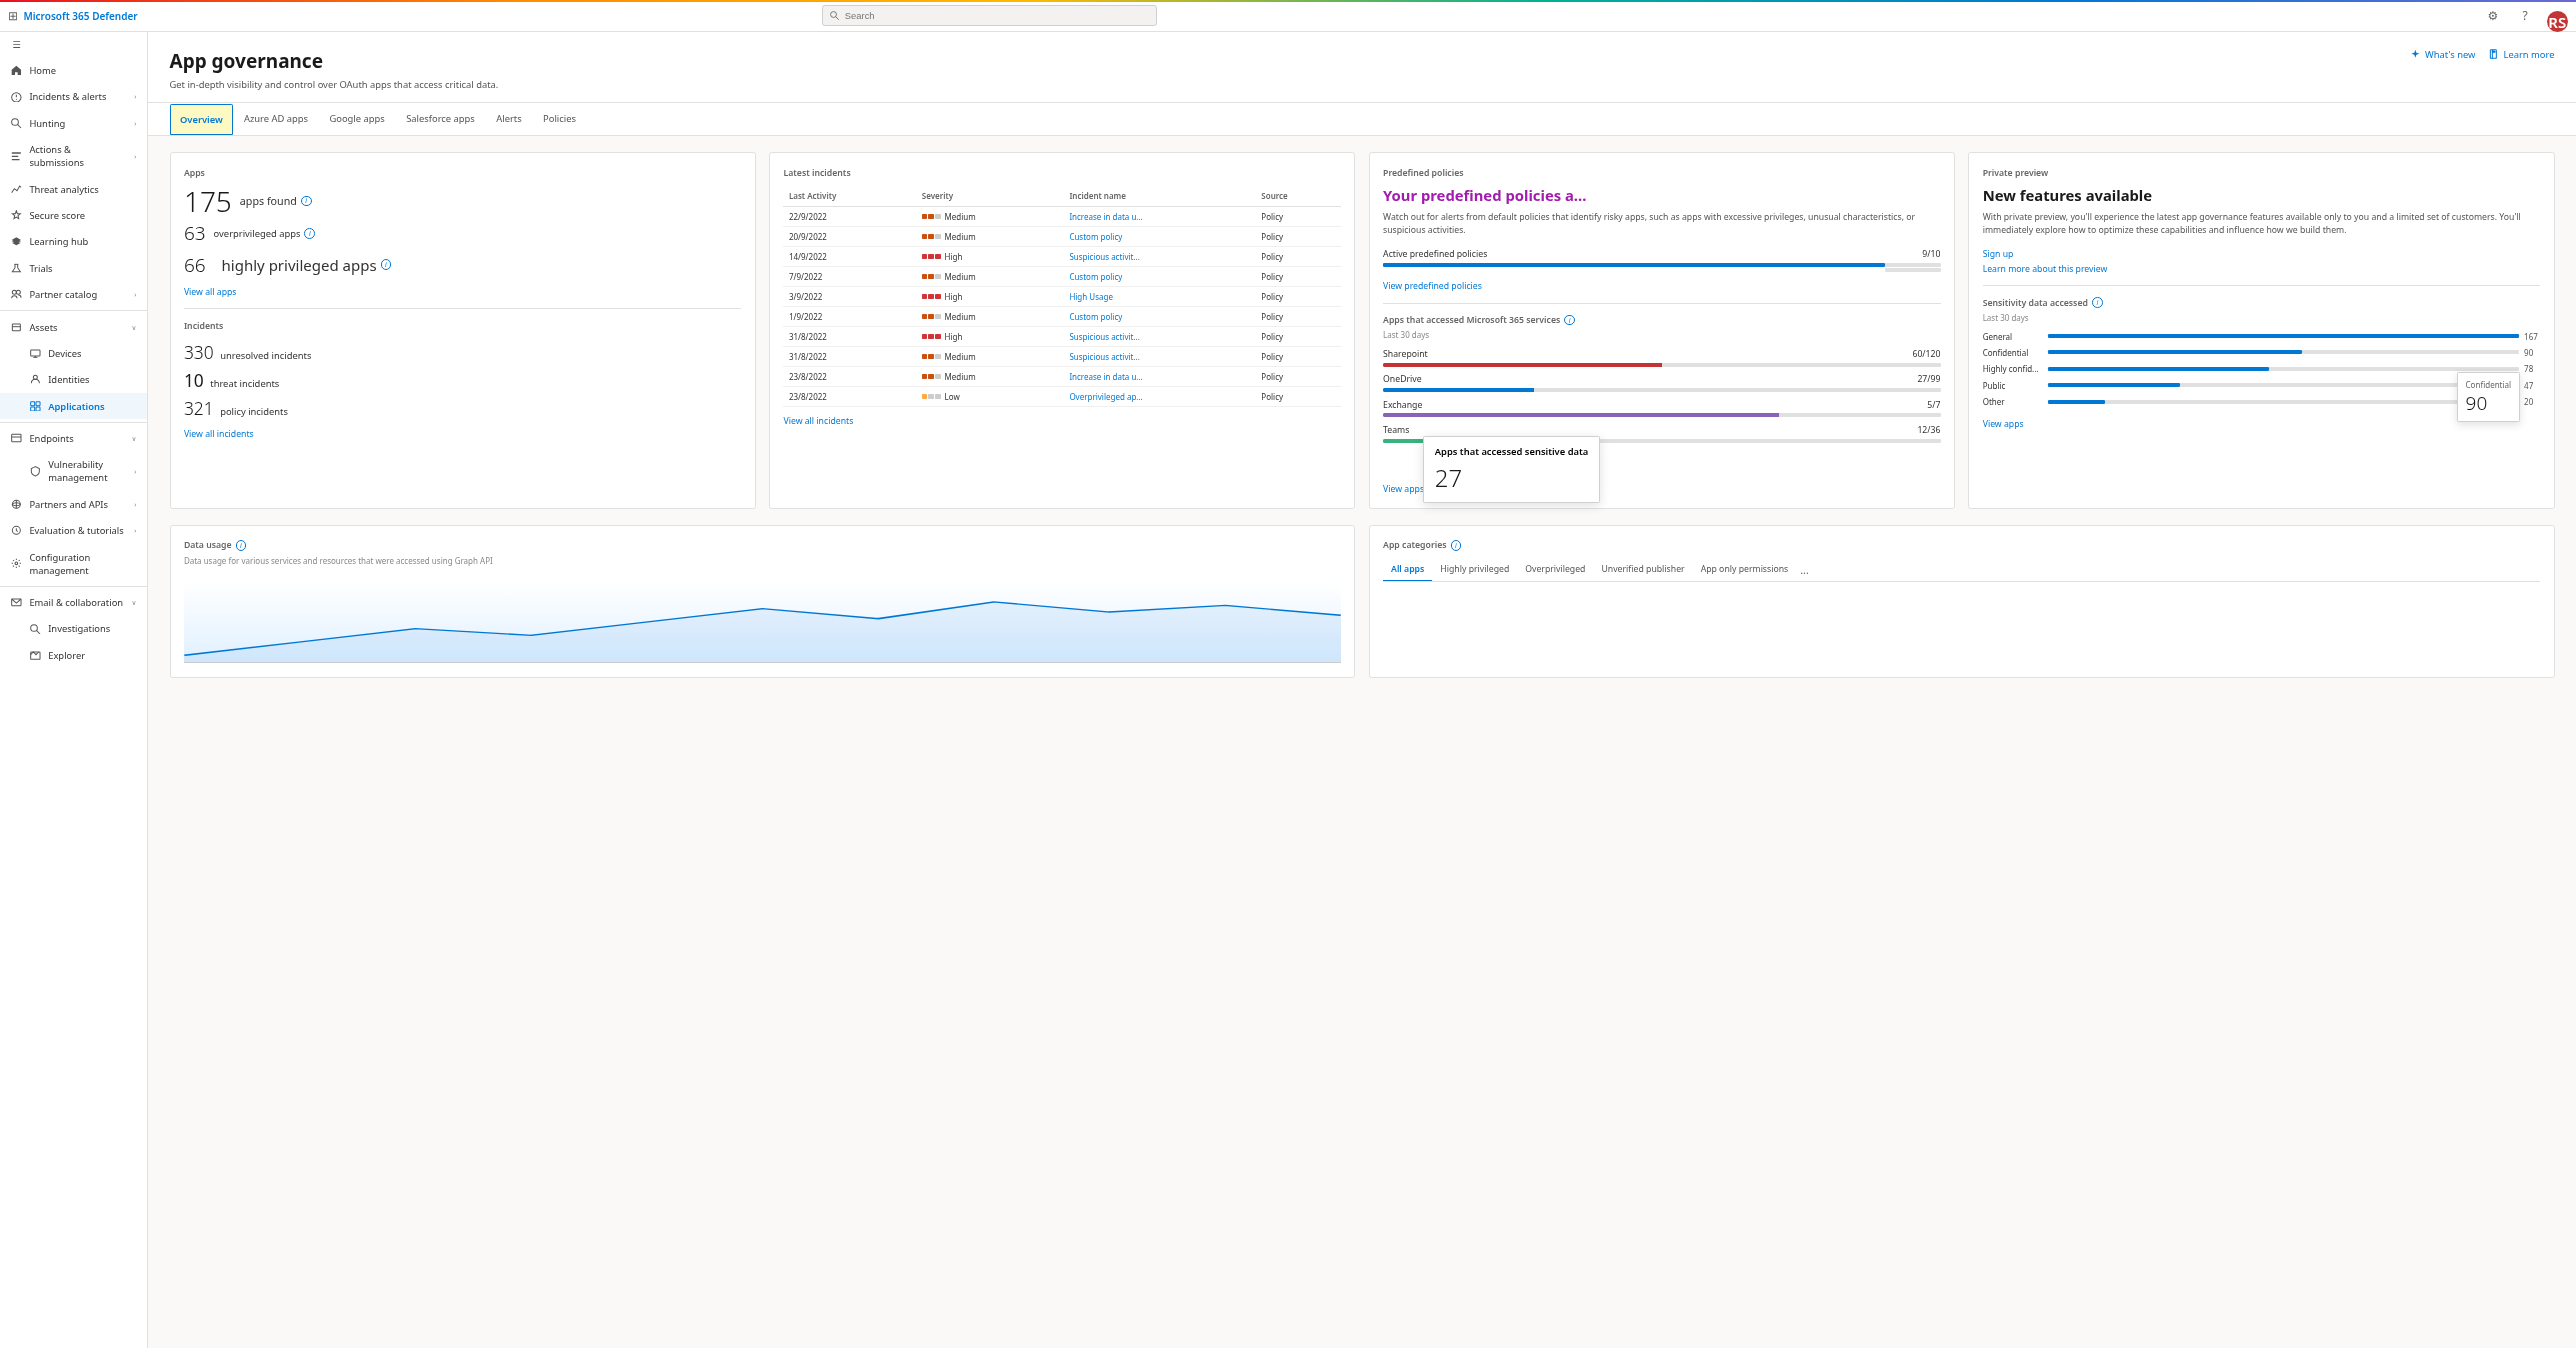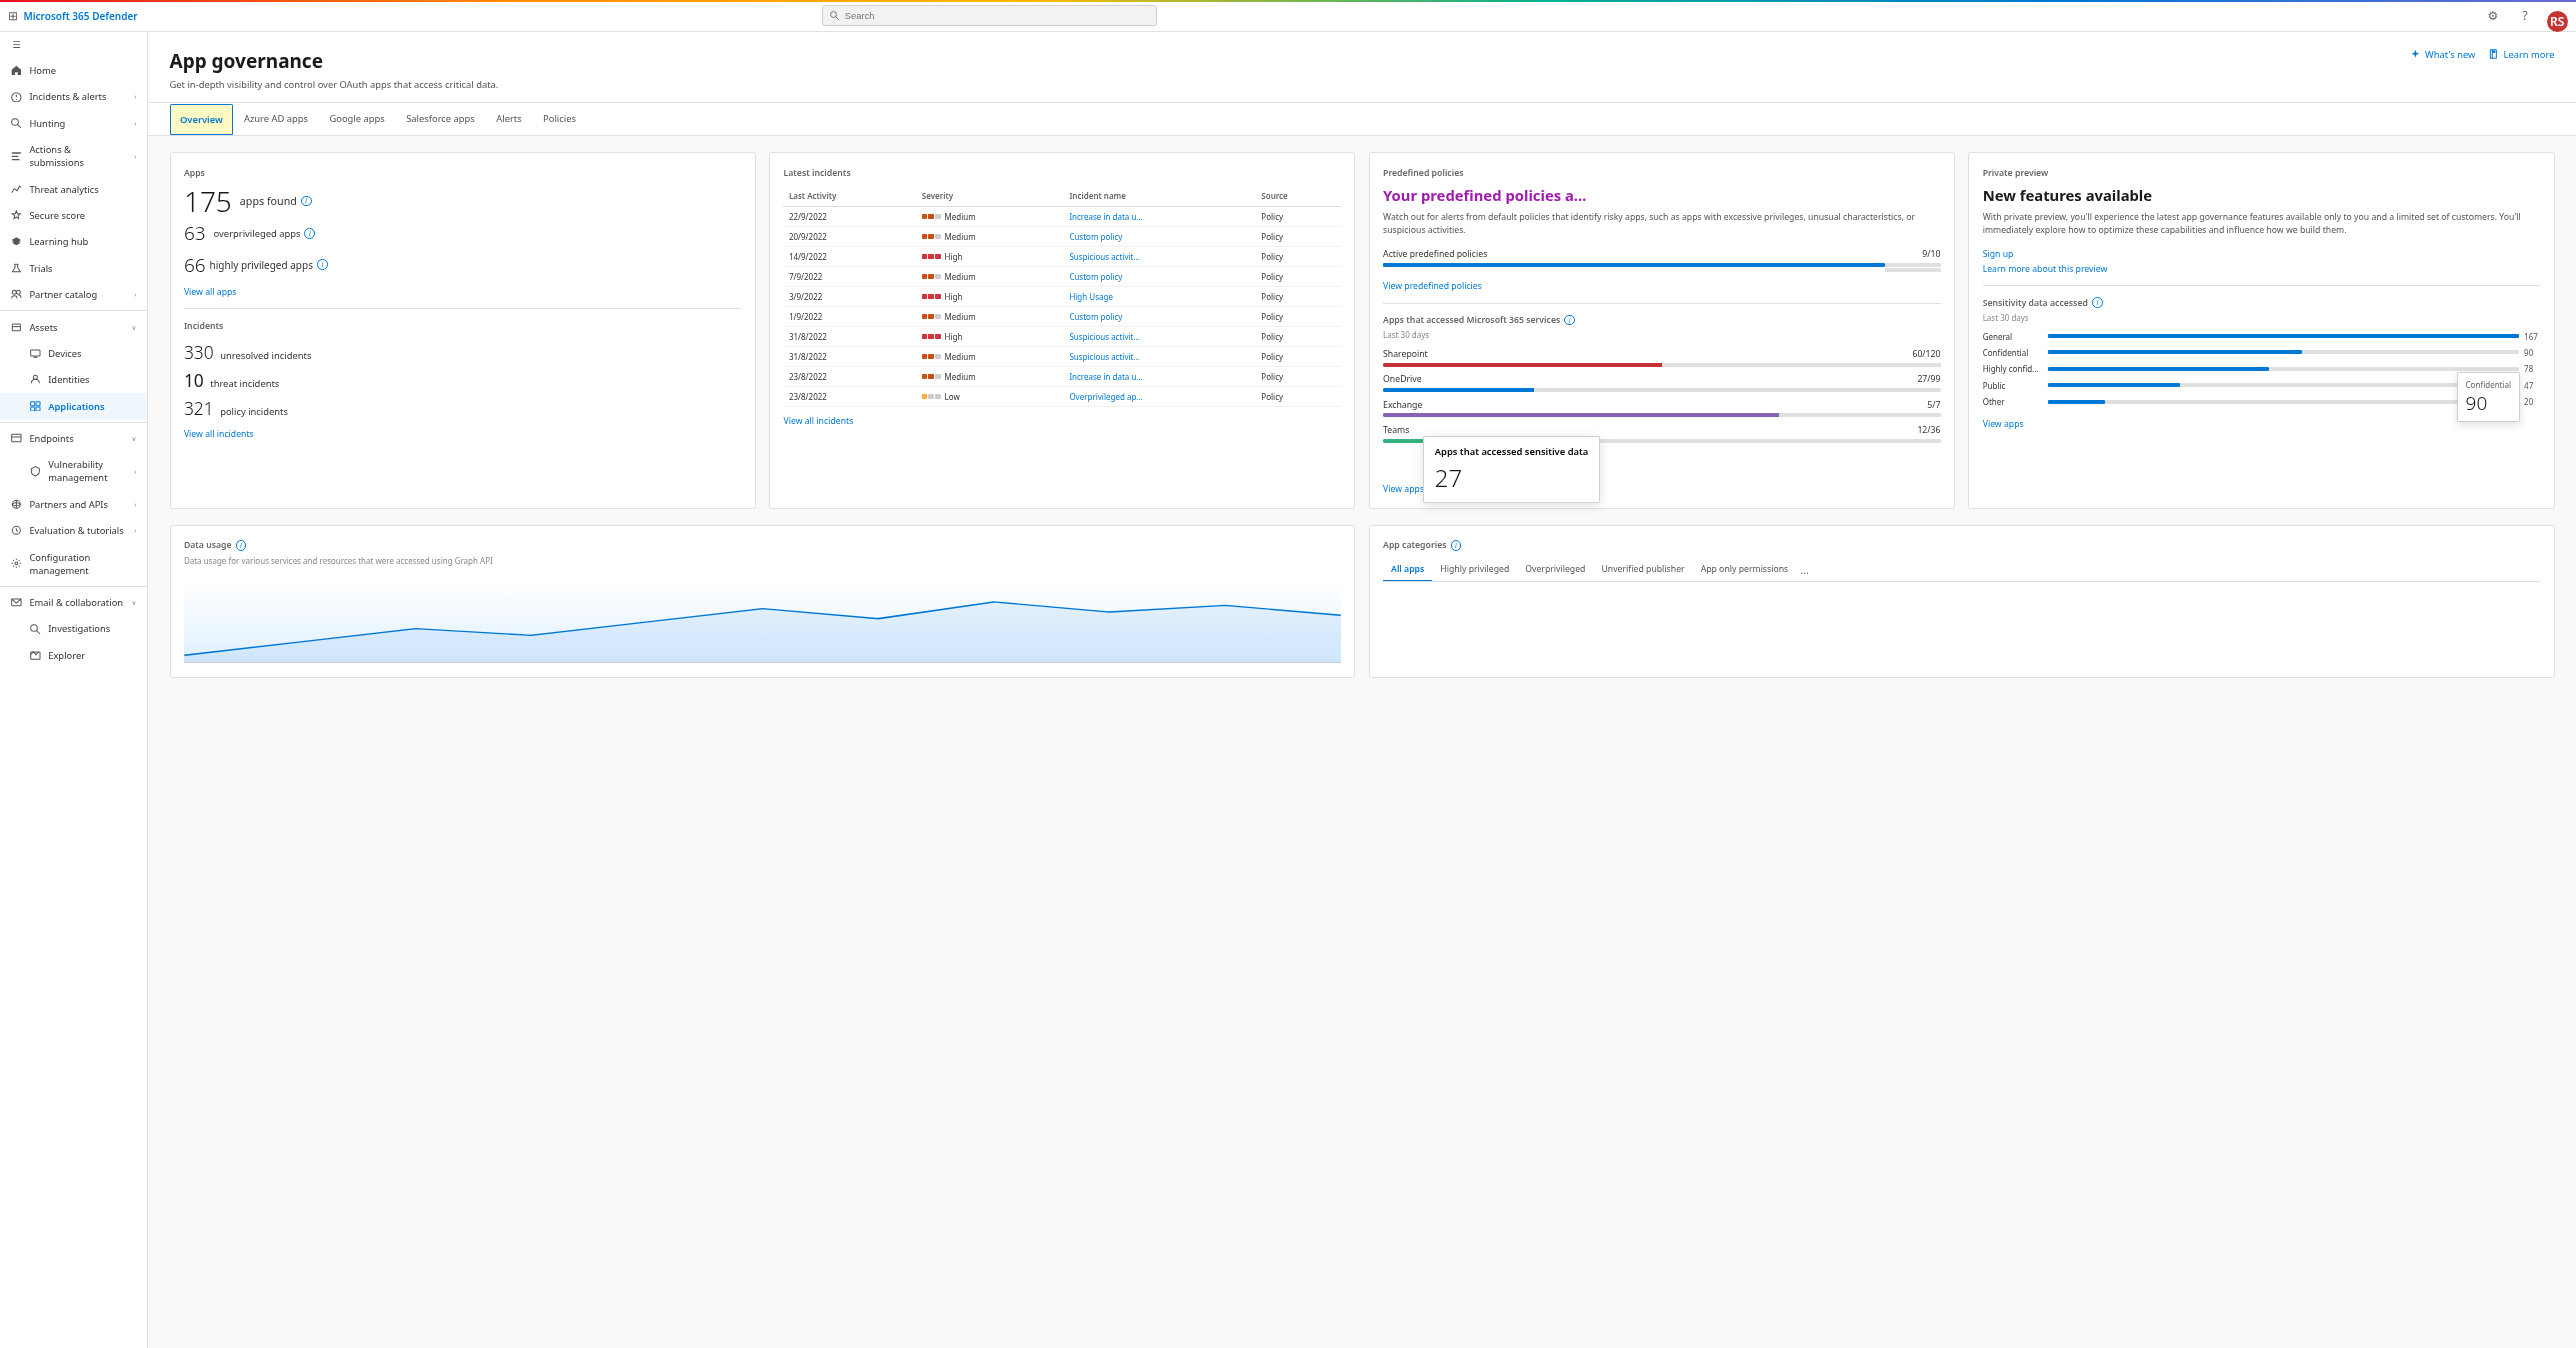--- a/index.html
+++ b/index.html
@@ -8,21 +8,21 @@
     
     .topbar { display: flex; align-items: center; height: 32px; background: #fff; border-bottom: 0.7px solid #e0e0e0; padding: 0 8px; gap: 8px; position: relative; z-index: 100; }
     .topbar-logo { display: flex; align-items: center; gap: 5.4px; min-width: 148px; }
     .topbar-logo .waffle { font-size: 12px; color: #666; cursor: pointer; }
     .topbar-logo .brand { font-size: 10px; font-weight: 600; color: #0078d4; white-space: nowrap; }
     .rainbow-bar { position: absolute; top: 0; left: 0; right: 0; height: 2px; background: linear-gradient(90deg, #e81123, #ff8c00, #ffb900, #00b294, #0078d4, #6b69d6); }
     .topbar-search { flex: 1; max-width: 335px; margin: 0 auto; display: flex; align-items: center; background: #f3f2f1; border: 0.7px solid #d0d0d0; border-radius: 2.7px; padding: 0 6.7px; height: 21.5px; gap: 5.4px; }
     .topbar-search input { border: none; background: transparent; outline: none; flex: 1; font-size: 9.4px; color: #333; }
     .topbar-right { display: flex; align-items: center; gap: 10.7px; margin-left: auto; }
     .topbar-right .icon-btn { width: 21.5px; height: 21.5px; display: flex; align-items: center; justify-content: center; cursor: pointer; border-radius: 2.7px; color: #666; font-size: 12px; }
-    .avatar { width: 21.5px; height: 21.5px; border-radius: 50%; background: #c43434; color: #fff; display: flex; align-items: center; justify-content: center; font-size: 12px; font-weight: 600; cursor: pointer; margin-top: 12px; }
+    .avatar { width: 21.5px; height: 21.5px; border-radius: 50%; background: #c43434; color: #fff; display: flex; align-items: center; justify-content: center; font-size: 15px; font-weight: 600; cursor: pointer; margin-top: 12px; }
 
     
     .app-body { display: flex; flex: 1; overflow: hidden; }
 
     
     .sidebar { width: 148px; background: #fff; border-right: 0.7px solid #e0e0e0; overflow-y: auto; flex-shrink: 0; }
     .sidebar::-webkit-scrollbar { width: 2.7px; }
     .sidebar::-webkit-scrollbar-thumb { background: #ccc; border-radius: 1.3px; }
     .nav-item { display: flex; align-items: center; padding: 6.7px 10.7px; cursor: pointer; gap: 6.7px; color: #333; font-size: 9.4px; position: relative; }
     .nav-item.active { background: #eff6fc; color: #0078d4; font-weight: 600; }
@@ -403,21 +403,21 @@
           <span style="font-size:10.7px;color:#333;margin-left:4px;">apps found</span>
           <span class="info-icon">i</span>
         </div>
         <div class="apps-stat-row">
           <span style="font-size:19px;font-weight:300;color:#1a1a1a;">63</span>
           <span style="font-size:9.4px;color:#333;margin-left:4px;">overprivileged apps</span>
           <span class="info-icon">i</span>
         </div>
         <div class="apps-stat-row">
           <span style="font-size:19px;font-weight:300;color:#1a1a1a;">66</span>
-          <span style="font-size:10px;color:#333;margin-left:0;">highly privileged apps</span>
+          <span style="font-size:15px;color:#333;margin-left:12px;">highly privileged apps</span>
           <span class="info-icon">i</span>
         </div>
         <a class="view-link">View all apps</a>
 
         <div class="nav-divider" style="margin: 10.7px 0;"></div>
 
         <div class="card-title">Incidents</div>
         <div style="margin-bottom:4px;">
           <span style="font-size:17.4px;font-weight:300;color:#1a1a1a;">330</span>
           <span style="font-size:9.4px;color:#333;margin-left:4px;">unresolved incidents</span>

